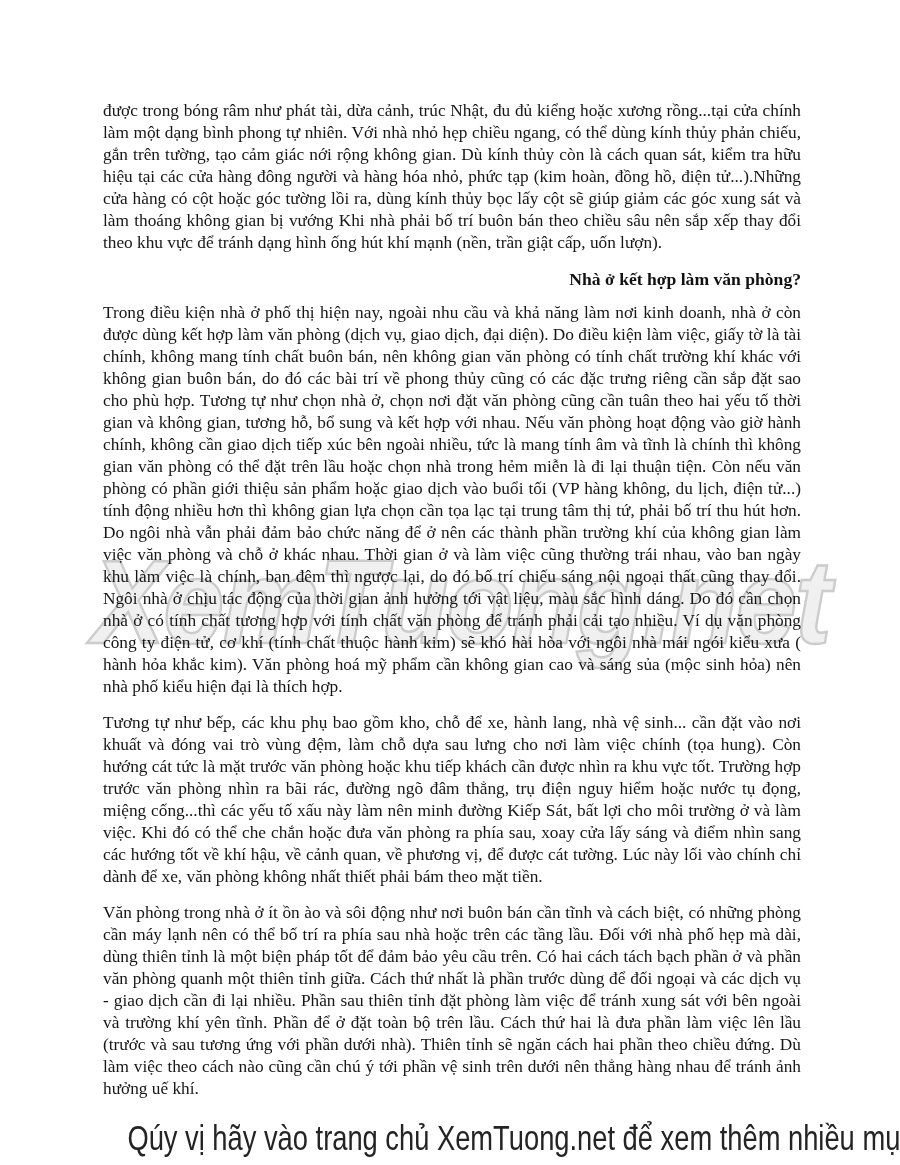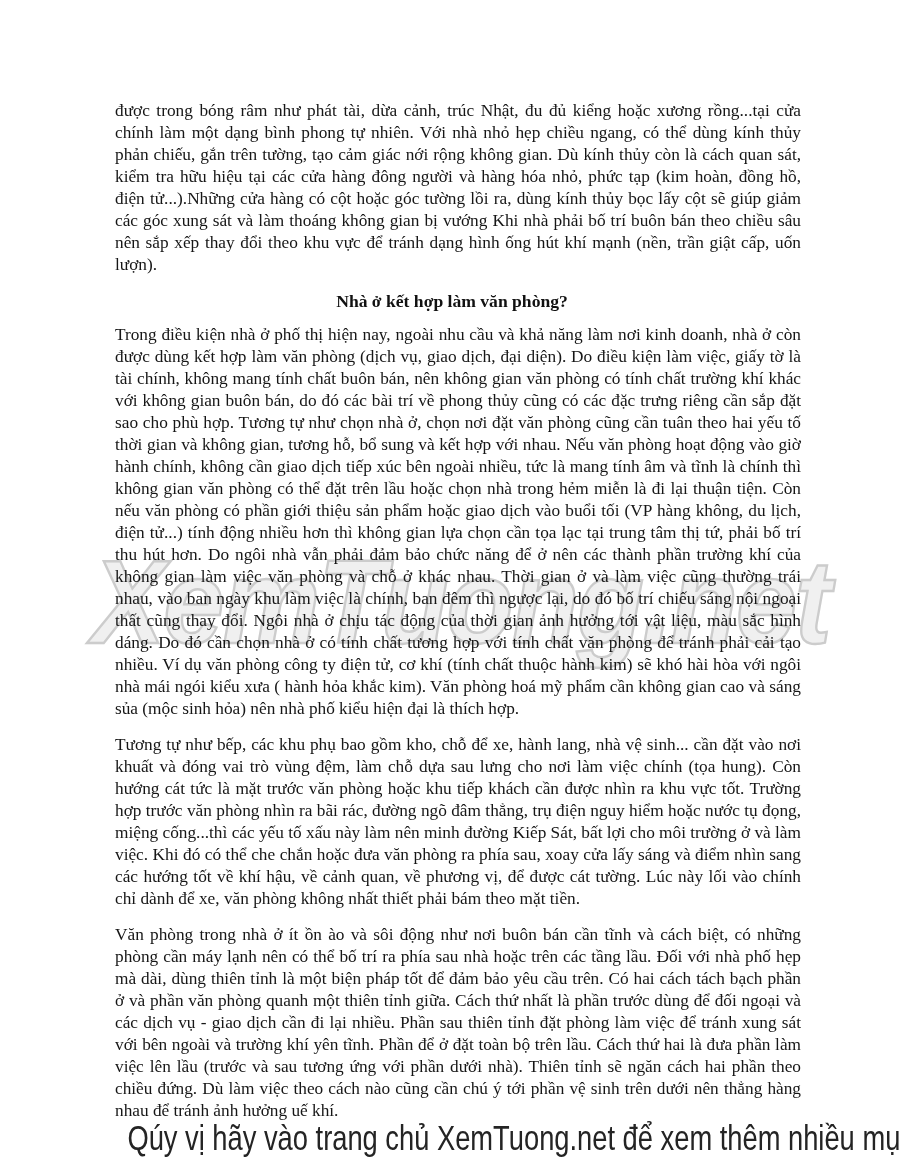--- a/index.html
+++ b/index.html
@@ -41,28 +41,28 @@
     left: 103px;
     top: 100px;
     width: 698px;
     z-index: 2;
     color: #161616;
     font-size: 17.3px;
     line-height: 22px;
     text-align: justify;
   }
   .content p {
-    margin: 0 0 14px 12px;
+    margin: 0 0 14px 0;
   }
   .content h2 {
     margin: 14px 0 12px 0;
     font-size: 17.6px;
     font-weight: bold;
     color: #111111;
-    text-align: center;
+    text-align: right;
   }
   .footer {
     position: absolute;
     top: 1118px;
     left: 0;
     width: 900px;
     z-index: 2;
     text-align: center;
   }
   .footer .footer-text {

